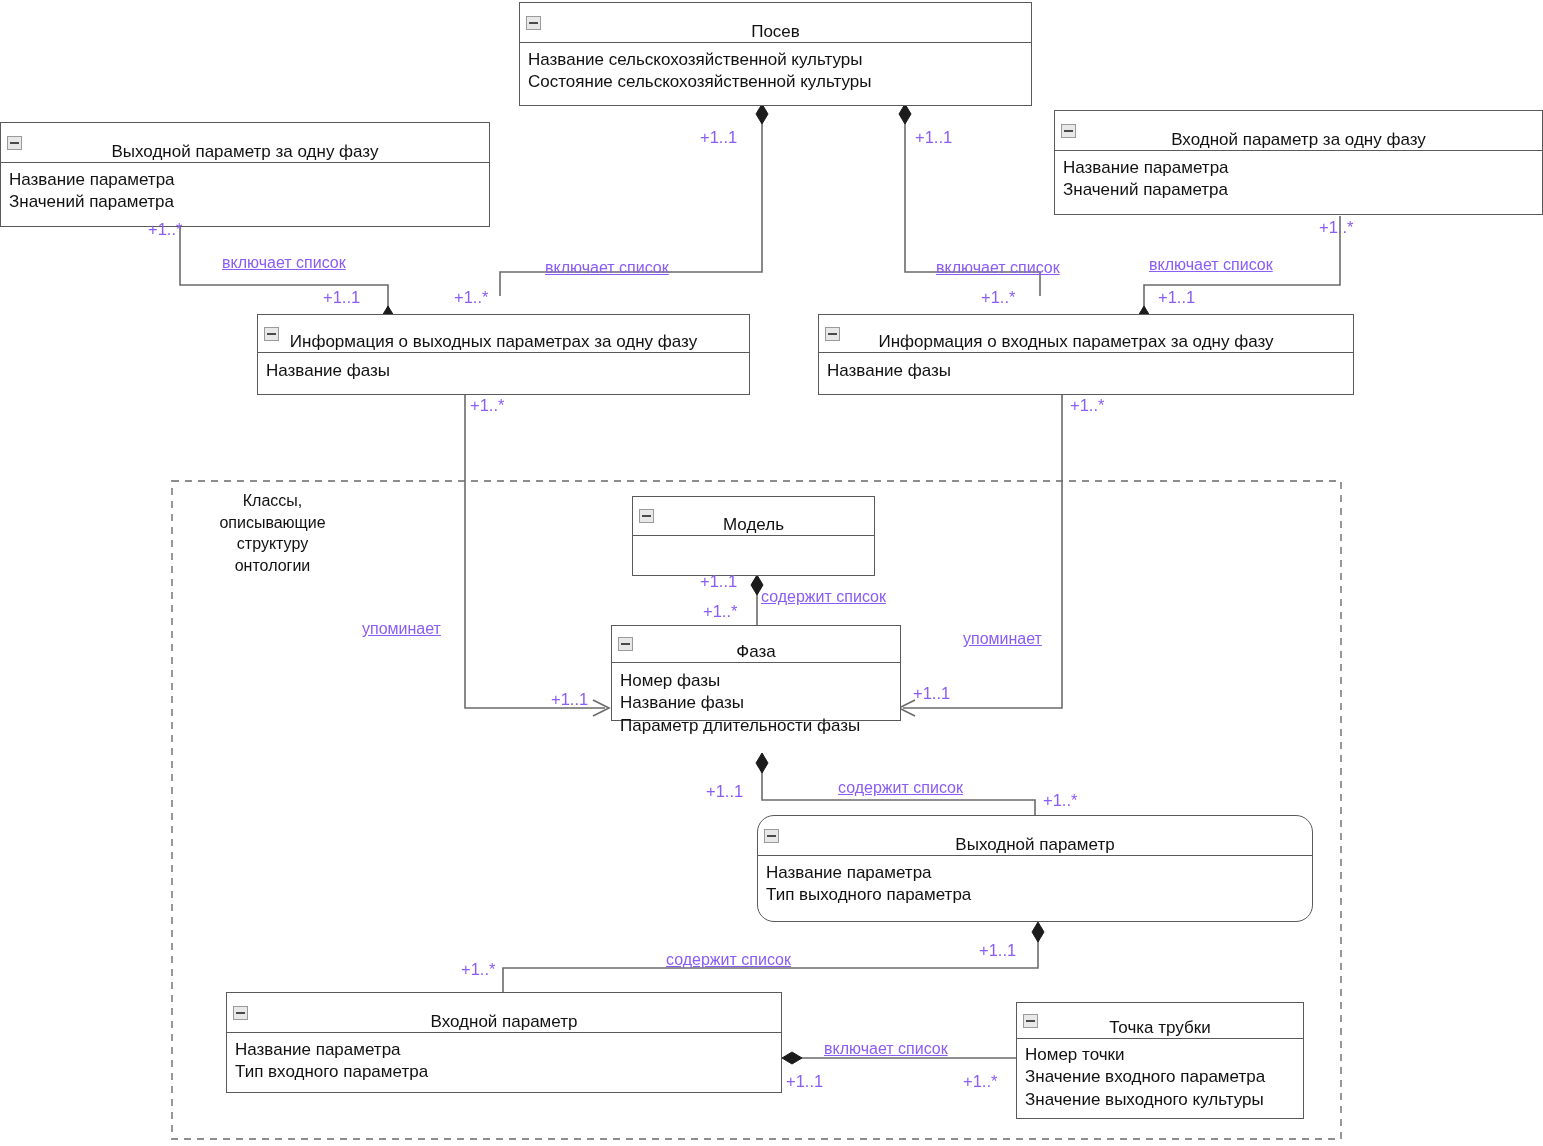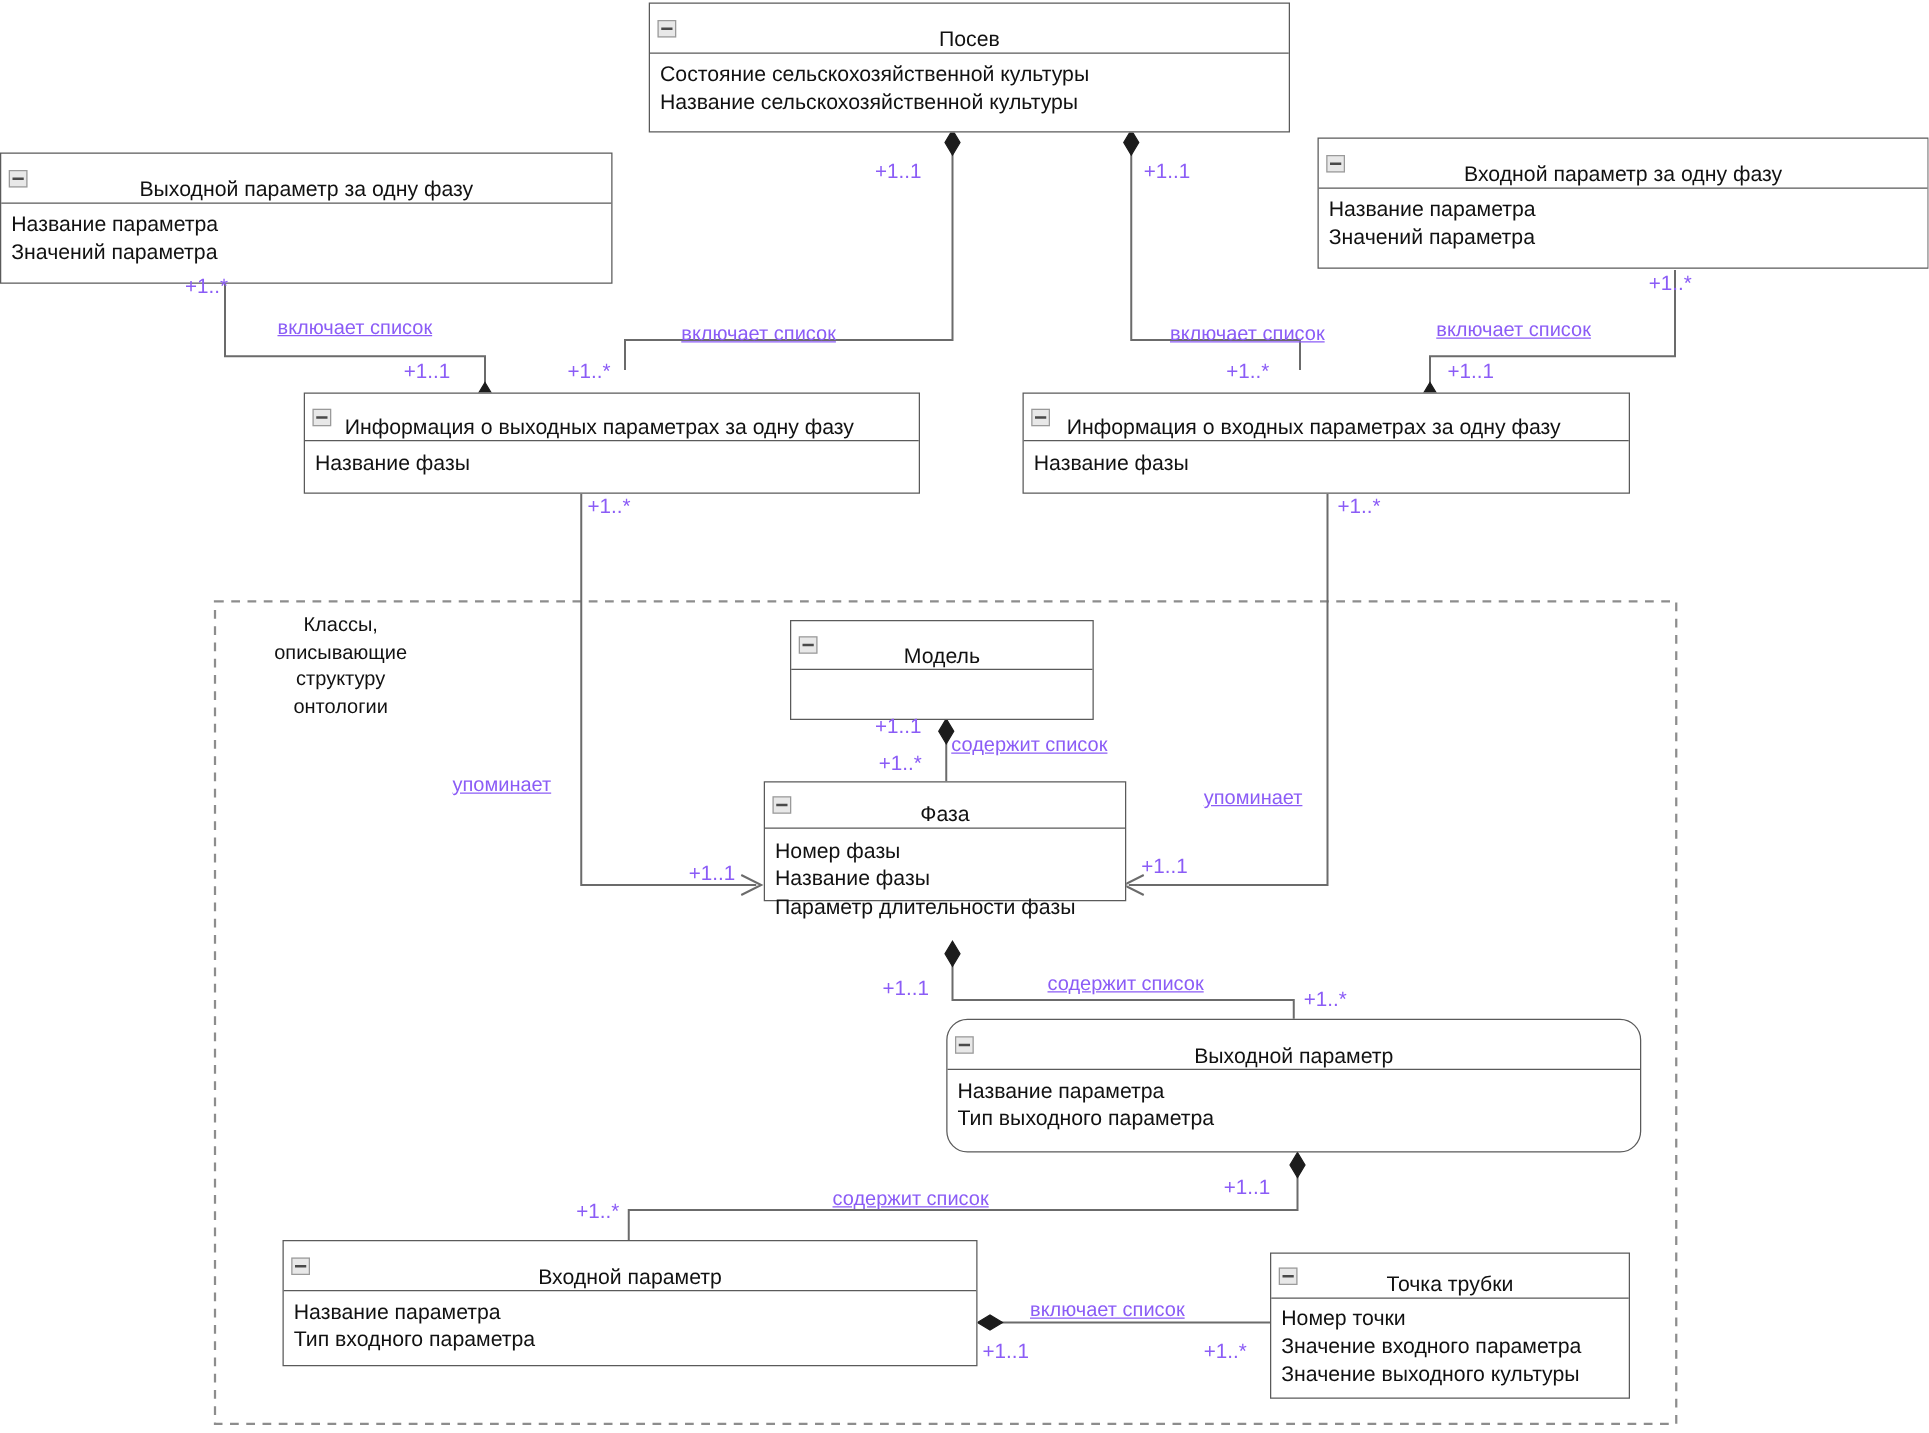--- a/index.html
+++ b/index.html
@@ -81,22 +81,22 @@
     <polyline points="788,1058 1017,1058"></polyline>
     <polygon class="diamond" points="782,1058 792,1052 802,1058 792,1064"></polygon>
   </svg>
 
   <div class="uml-class" style="left:519px;top:2px;width:513px;height:104px;">
     <div class="uml-header">
       <span class="minus-icon"></span>
       <span class="uml-title">Посев</span>
     </div>
     <div class="uml-attrs">
+      <div class="uml-attr">Название сельскохозяйственной культуры</div>
       <div class="uml-attr">Состояние сельскохозяйственной культуры</div>
-      <div class="uml-attr">Название сельскохозяйственной культуры</div>
     </div>
   </div>
 
   <div class="uml-class" style="left:0px;top:122px;width:490px;height:105px;">
     <div class="uml-header">
       <span class="minus-icon"></span>
       <span class="uml-title">Выходной параметр за одну фазу</span>
     </div>
     <div class="uml-attrs">
       <div class="uml-attr">Название параметра</div>
@@ -108,31 +108,31 @@
     <div class="uml-header">
       <span class="minus-icon"></span>
       <span class="uml-title">Входной параметр за одну фазу</span>
     </div>
     <div class="uml-attrs">
       <div class="uml-attr">Название параметра</div>
       <div class="uml-attr">Значений параметра</div>
     </div>
   </div>
 
-  <div class="uml-class" style="left:243px;top:314px;width:493px;height:81px;">
+  <div class="uml-class" style="left:257px;top:314px;width:493px;height:81px;">
     <div class="uml-header tight" style="height:38px;">
       <span class="minus-icon"></span>
       <span class="uml-title">Информация о выходных параметрах за одну фазу</span>
     </div>
     <div class="uml-attrs" style="padding-top:7px;">
       <div class="uml-attr">Название фазы</div>
     </div>
   </div>
 
-  <div class="uml-class" style="left:818px;top:314px;width:486px;height:81px;">
+  <div class="uml-class" style="left:818px;top:314px;width:536px;height:81px;">
     <div class="uml-header tight" style="height:38px;">
       <span class="minus-icon"></span>
       <span class="uml-title">Информация о входных параметрах за одну фазу</span>
     </div>
     <div class="uml-attrs" style="padding-top:7px;">
       <div class="uml-attr">Название фазы</div>
     </div>
   </div>
 
   <div class="uml-class" style="left:632px;top:496px;width:243px;height:80px;">

